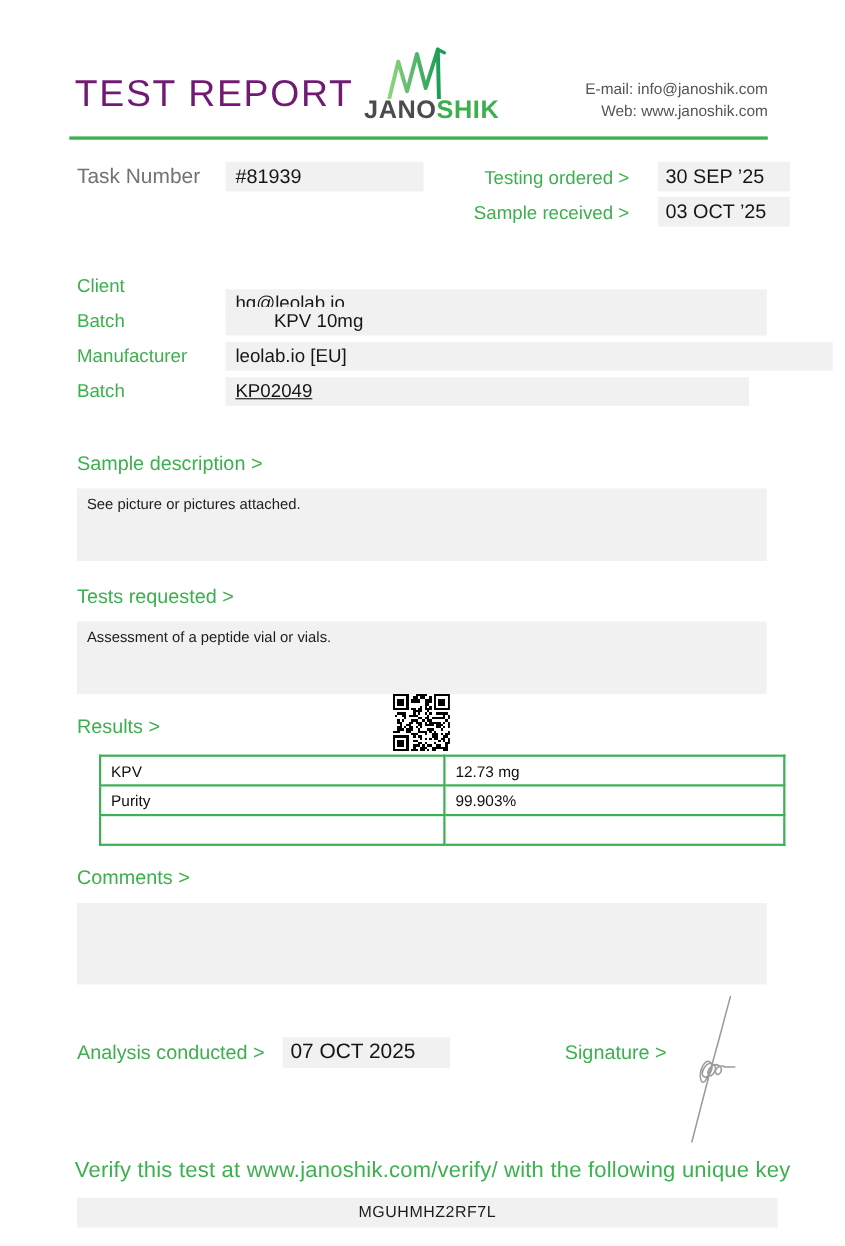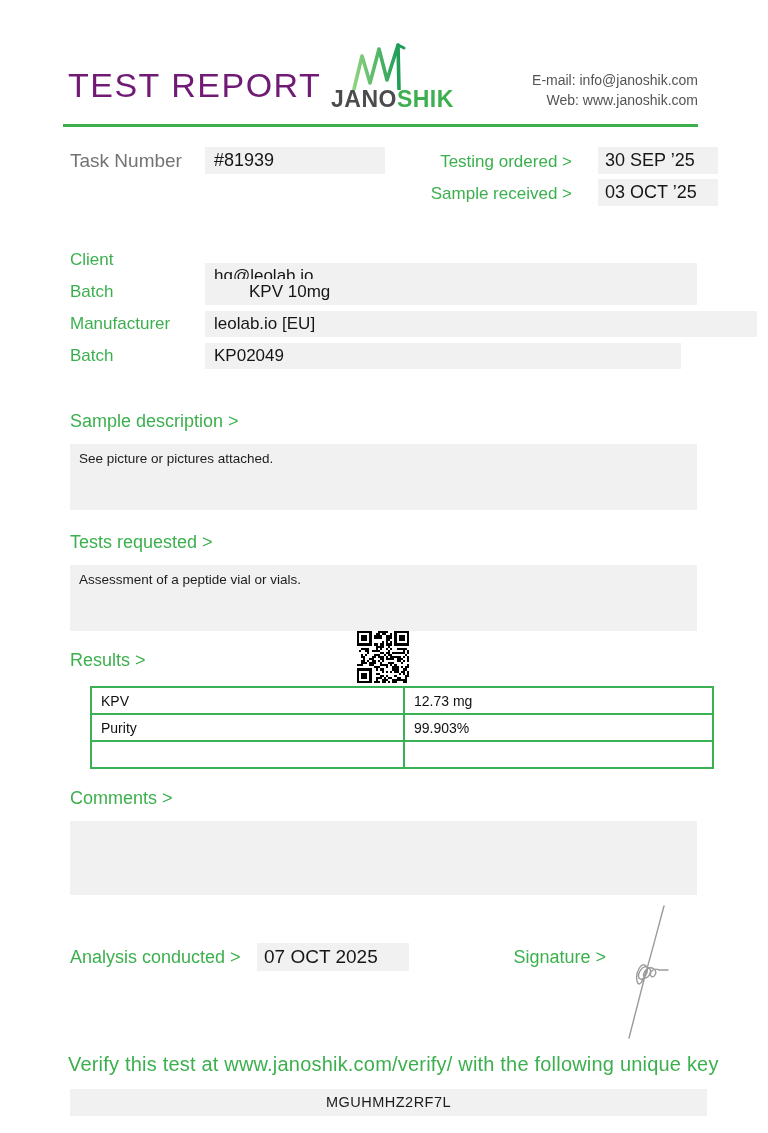--- a/index.html
+++ b/index.html
@@ -80,21 +80,21 @@
   <div class="abs label-md" style="left:70px;top:250px;">Client</div>
   <div class="abs valuebox" style="left:205px;top:263px;width:492px;height:26px;">hq@leolab.io</div>
 
   <div class="abs label-md" style="left:70px;top:282px;">Batch</div>
   <div class="abs valuebox" style="left:205px;top:279px;width:492px;height:26px;padding-left:44px;">KPV 10mg</div>
 
   <div class="abs label-md" style="left:70px;top:314px;">Manufacturer</div>
   <div class="abs valuebox" style="left:205px;top:311px;width:552px;height:26px;">leolab.io [EU]</div>
 
   <div class="abs label-md" style="left:70px;top:346px;">Batch</div>
-  <div class="abs valuebox" style="left:205px;top:343px;width:476px;height:26px;">KP02049</div>
+  <div class="abs valuebox" style="left:205px;top:343px;width:476px;height:26px;text-decoration:underline;">KP02049</div>
 
   <div class="abs heading" style="left:70px;top:411px;">Sample description &gt;</div>
   <div class="abs graybox small-note" style="left:70px;top:444px;width:627px;height:66px;box-sizing:border-box;">See picture or pictures attached.</div>
 
   <div class="abs heading" style="left:70px;top:532px;">Tests requested &gt;</div>
   <div class="abs graybox small-note" style="left:70px;top:565px;width:627px;height:66px;box-sizing:border-box;">Assessment of a peptide vial or vials.</div>
 
   <div class="abs" style="left:357px;top:631px;width:52px;height:52px;">
     <svg id="qr-svg" width="52" height="52" viewBox="0 0 50 50" shape-rendering="crispEdges">
         <rect x="0" y="0" width="2" height="2" fill="#000"></rect>

